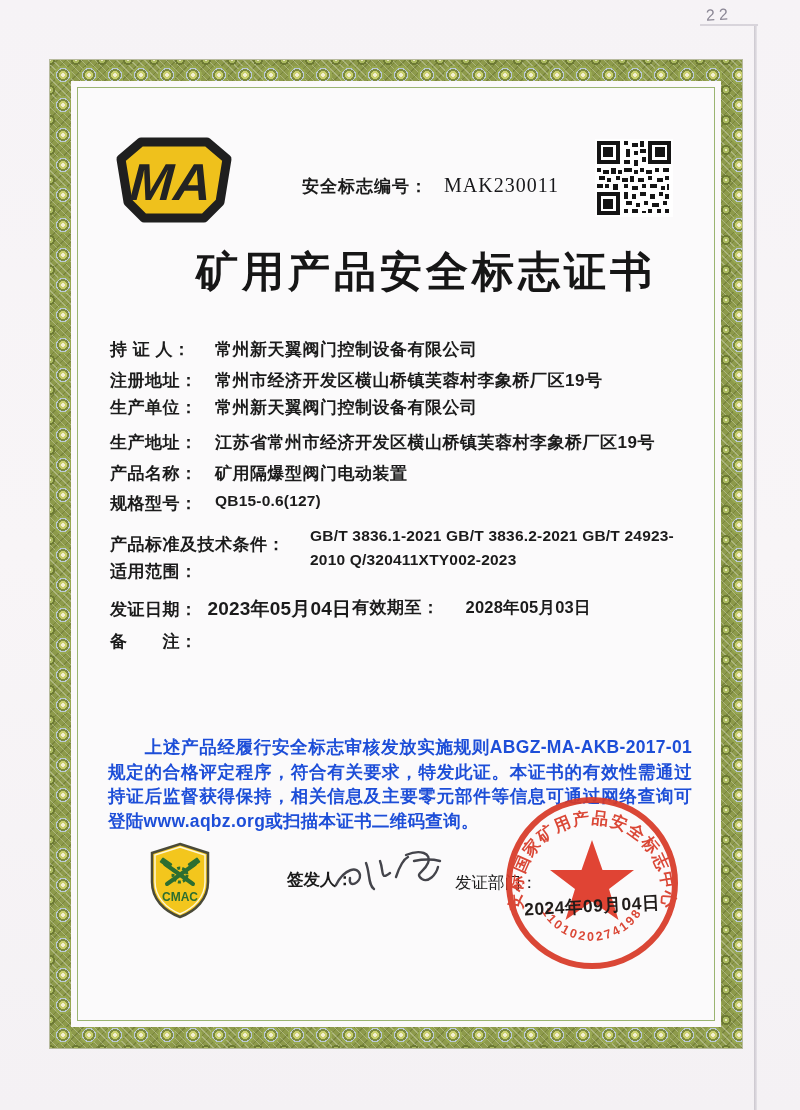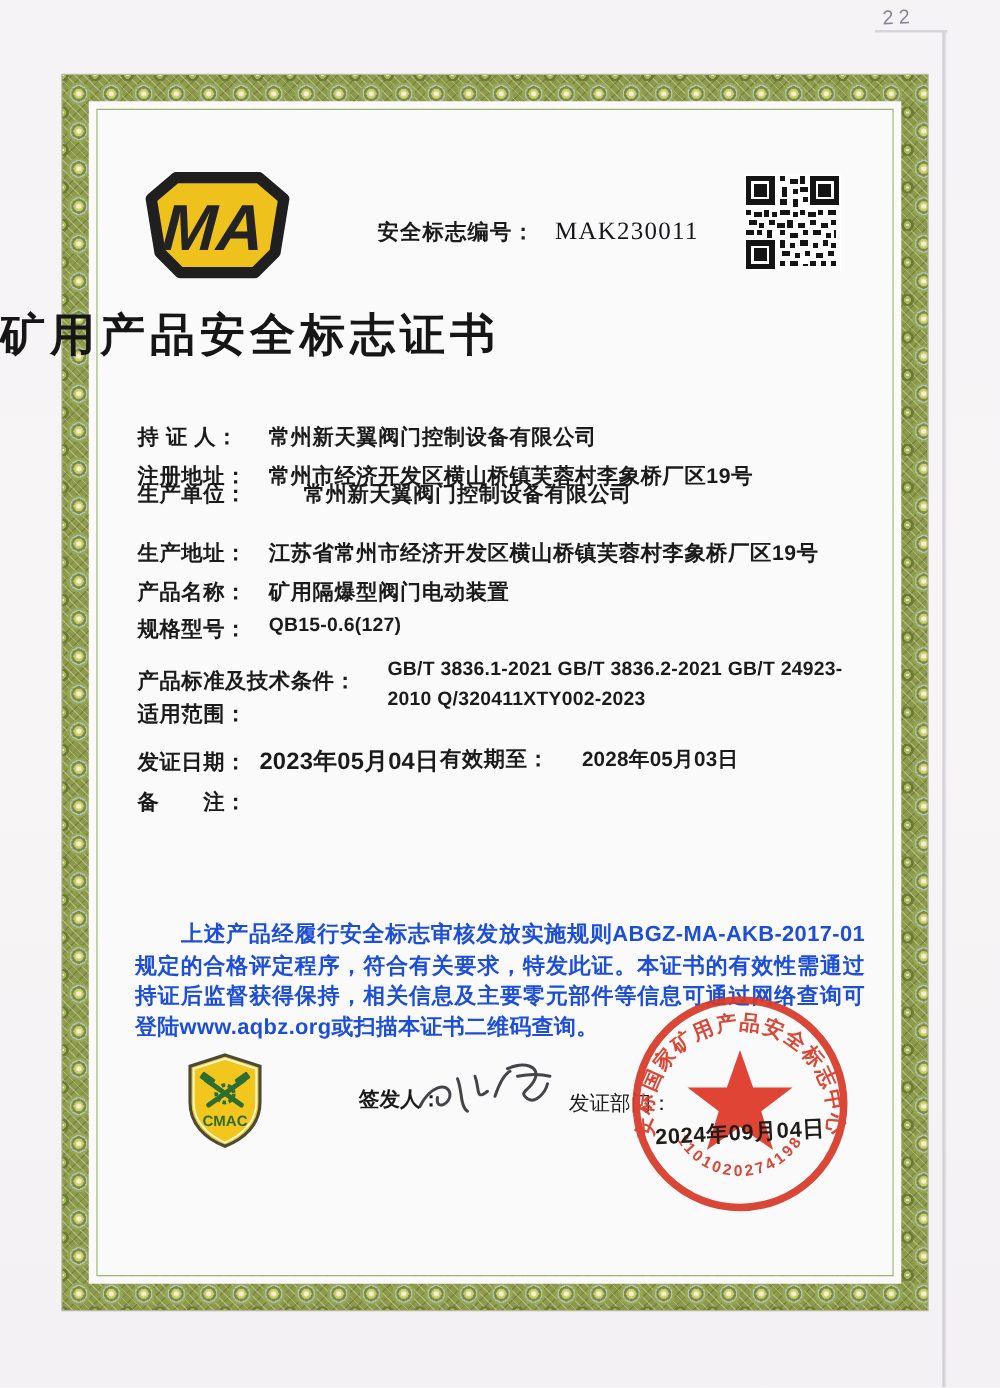--- a/index.html
+++ b/index.html
@@ -32,21 +32,21 @@
     position:absolute;left:27px;top:27px;right:27px;bottom:27px;
     background:#fbfafb;border:1px solid #9ab471;
     outline:6px solid #fbf9fa;
   }
 
   
   .cert-no-row{left:302px;top:174px;display:flex;align-items:baseline;gap:16px;}
   .cert-no-label{font-size:17px;font-weight:bold;letter-spacing:1px;}
   .cert-no-value{font-family:"Liberation Serif","DejaVu Serif",serif;font-size:20px;letter-spacing:1px;color:#17171a;}
 
-  .title{left:0;top:244px;width:656px;text-align:left;font-size:36px;font-weight:bold;letter-spacing:4px;color:#161616;}
+  .title{left:0;top:244px;width:656px;text-align:right;font-size:42px;font-weight:bold;letter-spacing:4px;color:#161616;}
 
   
   .row{left:110px;right:88px;display:flex;align-items:flex-start;}
   .lbl{flex:0 0 105px;font-size:17px;font-weight:bold;letter-spacing:.5px;white-space:nowrap;}
   .val{font-size:17px;font-weight:bold;letter-spacing:.5px;}
   .mono-val{font-size:15.5px;font-weight:bold;letter-spacing:.2px;}
   .row-std .lbl{flex-basis:200px;}
   .row-std .val{width:392px;line-height:1.55;}
   .pair{display:flex;align-items:baseline;}
 
@@ -149,21 +149,21 @@
 <div class="abs title">矿用产品安全标志证书</div>
 
 <div class="abs row" style="top:338px;">
   <span class="lbl">持 证 人：</span>
   <span class="val">常州新天翼阀门控制设备有限公司</span>
 </div>
 <div class="abs row" style="top:369px;">
   <span class="lbl">注册地址：</span>
   <span class="val">常州市经济开发区横山桥镇芙蓉村李象桥厂区19号</span>
 </div>
-<div class="abs row" style="top:384px;gap:28px;">
+<div class="abs row" style="top:396px;">
   <span class="lbl">生产单位：</span>
   <span class="val">常州新天翼阀门控制设备有限公司</span>
 </div>
 <div class="abs row" style="top:431px;">
   <span class="lbl">生产地址：</span>
   <span class="val">江苏省常州市经济开发区横山桥镇芙蓉村李象桥厂区19号</span>
 </div>
 <div class="abs row" style="top:462px;">
   <span class="lbl">产品名称：</span>
   <span class="val">矿用隔爆型阀门电动装置</span>

